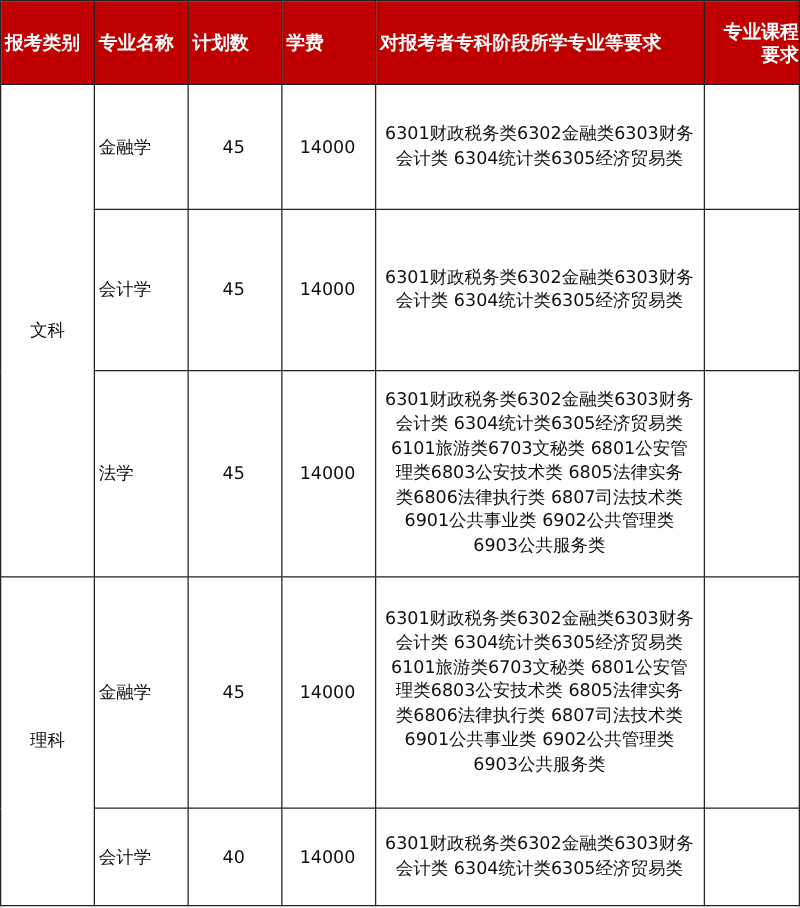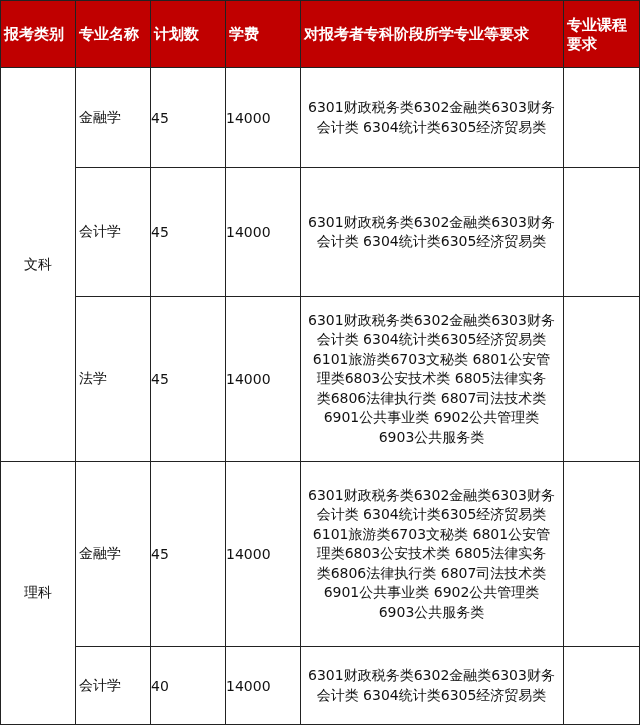--- a/index.html
+++ b/index.html
@@ -4,25 +4,25 @@
 <style>
   html, body { margin: 0; padding: 0; background: #ffffff; }
   body { width: 640px; height: 726px; position: relative; overflow: hidden;
          font-family: "DejaVu Sans", sans-serif; }
   .tbl { position: absolute; left: 0; top: 0; width: 639px; height: 724px;
          border-collapse: collapse; table-layout: fixed; padding-left: 39px; }
   .tbl td, .tbl th { border: 1.5px solid #222; padding: 0; }
   .tbl th { background: #c00000; color: #ffffff; font-weight: bold;
             font-size: 15px; text-align: left; padding-left: 3px; height: 64px;
             letter-spacing: 0px; }
-  .tbl th.req2 { line-height: 19px; padding-top: 2px; }
+  .tbl th.req2 { line-height: 19px; padding-top: 2px; text-align: right; }
   .tbl td { font-size: 14px; color: #111; vertical-align: middle; }
   .cat { text-align: center; border-radius: 24px; }
   .name { padding-left: 3px !important; }
-  .num { text-align: left; padding-right: 2px !important; border-radius: 27px; }
+  .num { text-align: center; padding-right: 2px !important; border-radius: 27px; }
   .req { text-align: center; line-height: 19.5px; padding-left: 1px !important;
          padding-right: 2px !important; font-size: 13.5px; }
   .req div { white-space: nowrap; }
 </style>
 </head>
 <body>
 
 <table class="tbl">
   <colgroup>
     <col style="width:75px">

